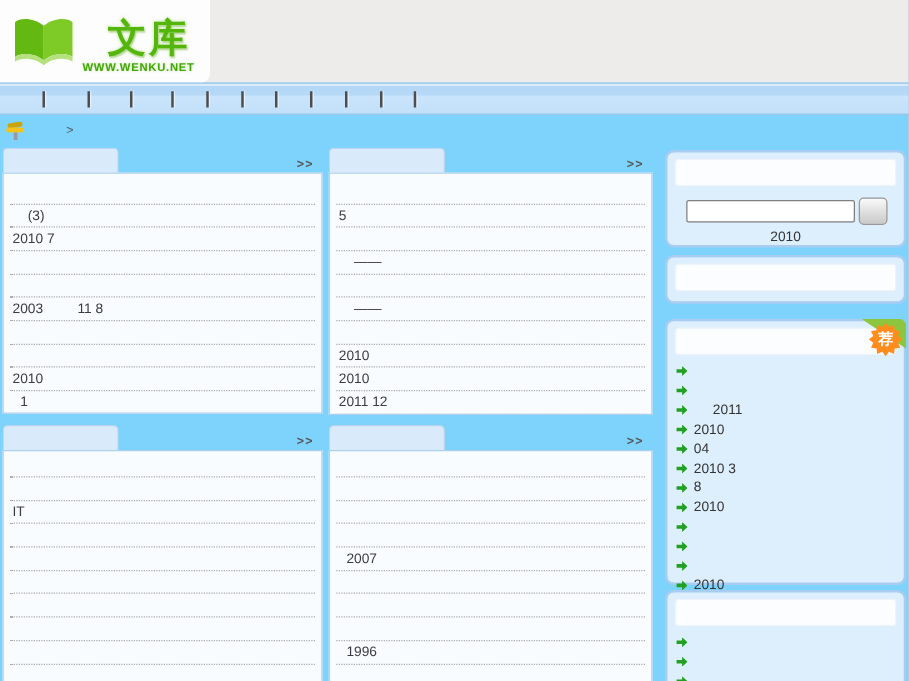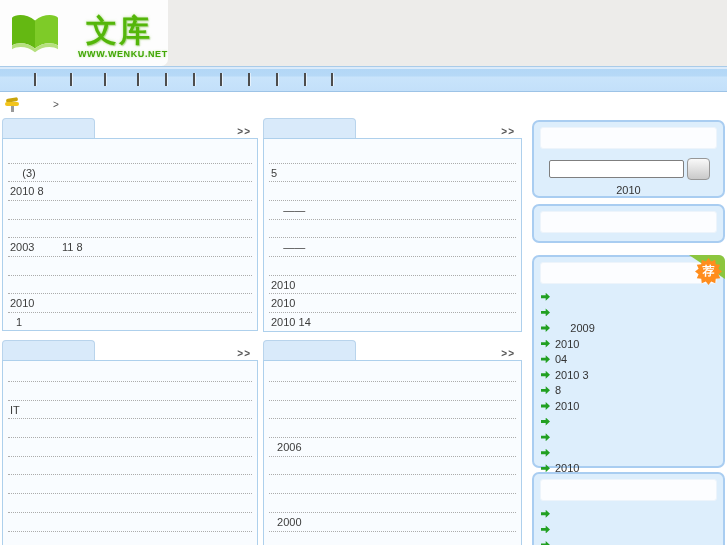--- a/index.html
+++ b/index.html
@@ -1,34 +1,34 @@
 <!DOCTYPE html>
 <html><head>
 <meta charset="utf-8">
 <style>
   * { margin:0; padding:0; box-sizing:border-box; }
   html,body { background:#d8d8d8; }
   .page {
     position:relative; width:727px; height:545px; overflow:hidden;
-    background:#ffffff; font-family:"Liberation Sans", sans-serif;
+    background:#7dd3fc; font-family:"Liberation Sans", sans-serif;
   }
   
   .header { position:absolute; top:0; left:0; width:727px; height:66px; background:#edecea; }
   .logo-box {
     position:absolute; top:0; left:0; width:168px; height:66px;
     background:#fdfdfd; border-radius:0 0 7px 0; cursor:pointer;
   }
   .book-icon { position:absolute; left:8px; top:11px; }
   .logo-title {
     position:absolute; left:86px; top:10px; font-size:31px; font-weight:bold;
     color:#54b60a; letter-spacing:2px;
     text-shadow:0 0 3px rgba(130,205,60,.55), 1px 1px 1px rgba(90,160,30,.35);
   }
   .logo-url {
-    position:absolute; left:78px; top:49px; font-size:9px; font-weight:bold;
+    position:absolute; left:66px; top:49px; font-size:9px; font-weight:bold;
     color:#42a708; letter-spacing:.6px;
     text-shadow:0 0 2px rgba(130,205,60,.5);
   }
   
   .nav {
     position:absolute; top:66px; left:0; width:727px; height:26px;
     background:linear-gradient(to bottom,#dcebfa 0,#dcebfa 2px,#b3d7f6 2px,#b6d9f7 9px,#c9e4fb 10px,#c3e0fa 100%);
     border-top:1px solid #a9cbe9; border-bottom:1px solid #9dc3e6;
   }
   .nav-sep {
@@ -157,21 +157,21 @@
     <span class="crumb-sep">&gt;</span>
   </div>
 
   <div class="panel" id="panel-tl">
     <div class="tab"></div>
     <span class="more">&gt;&gt;</span>
     <div class="body">
       <div class="rows top-rows">
           <div class="row"></div>
           <div class="row">    (3)</div>
-          <div class="row">2010 8</div>
+          <div class="row">2010 7</div>
           <div class="row"></div>
           <div class="row"></div>
           <div class="row">2003         11 8</div>
           <div class="row"></div>
           <div class="row"></div>
           <div class="row">2010</div>
           <div class="row">  1</div>
         </div>
     </div>
   </div>
@@ -183,21 +183,21 @@
       <div class="rows top-rows">
           <div class="row"></div>
           <div class="row">5</div>
           <div class="row"></div>
           <div class="row">    ——</div>
           <div class="row"></div>
           <div class="row">    ——</div>
           <div class="row"></div>
           <div class="row">2010</div>
           <div class="row">2010</div>
-          <div class="row">2010 14</div>
+          <div class="row">2011 12</div>
         </div>
     </div>
   </div>
 
   <div class="panel" id="panel-bl">
     <div class="tab"></div>
     <span class="more">&gt;&gt;</span>
     <div class="body">
       <div class="rows bot-rows">
           <div class="row"></div>
@@ -216,25 +216,25 @@
 
   <div class="panel" id="panel-bm">
     <div class="tab"></div>
     <span class="more">&gt;&gt;</span>
     <div class="body">
       <div class="rows bot-rows">
           <div class="row"></div>
           <div class="row"></div>
           <div class="row"></div>
           <div class="row"></div>
-          <div class="row">  2006</div>
-          <div class="row"></div>
-          <div class="row"></div>
-          <div class="row"></div>
-          <div class="row">  2000</div>
+          <div class="row">  2007</div>
+          <div class="row"></div>
+          <div class="row"></div>
+          <div class="row"></div>
+          <div class="row">  1996</div>
           <div class="row"></div>
         </div>
     </div>
   </div>
 
   <div class="sbox" id="sbox-search">
     <div class="sbar"></div>
     <div class="search-row">
       <input class="search-input" type="text" value="" style="">
       <button class="search-btn"></button>
@@ -246,21 +246,21 @@
     <div class="sbar"></div>
   </div>
 
   <div class="sbox" id="sbox-recommend">
     <div class="sbar"></div>
     <span class="ribbon"></span>
     <span class="star-badge">荐</span>
     <div class="s-items">
         <div class="s-item"><span class="arrow-ic"></span><span></span></div>
         <div class="s-item"><span class="arrow-ic"></span><span></span></div>
-        <div class="s-item"><span class="arrow-ic"></span><span>     2009</span></div>
+        <div class="s-item"><span class="arrow-ic"></span><span>     2011</span></div>
         <div class="s-item"><span class="arrow-ic"></span><span>2010</span></div>
         <div class="s-item"><span class="arrow-ic"></span><span>04</span></div>
         <div class="s-item"><span class="arrow-ic"></span><span>2010 3</span></div>
         <div class="s-item"><span class="arrow-ic"></span><span>8</span></div>
         <div class="s-item"><span class="arrow-ic"></span><span>2010</span></div>
         <div class="s-item"><span class="arrow-ic"></span><span></span></div>
         <div class="s-item"><span class="arrow-ic"></span><span></span></div>
         <div class="s-item"><span class="arrow-ic"></span><span></span></div>
         <div class="s-item"><span class="arrow-ic"></span><span>2010</span></div>
       </div>

